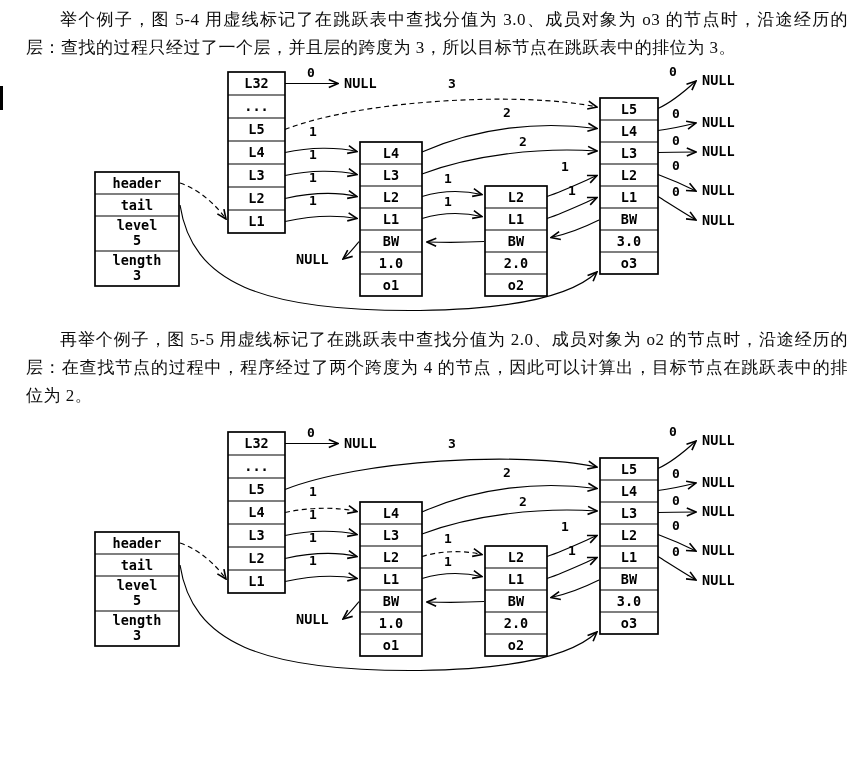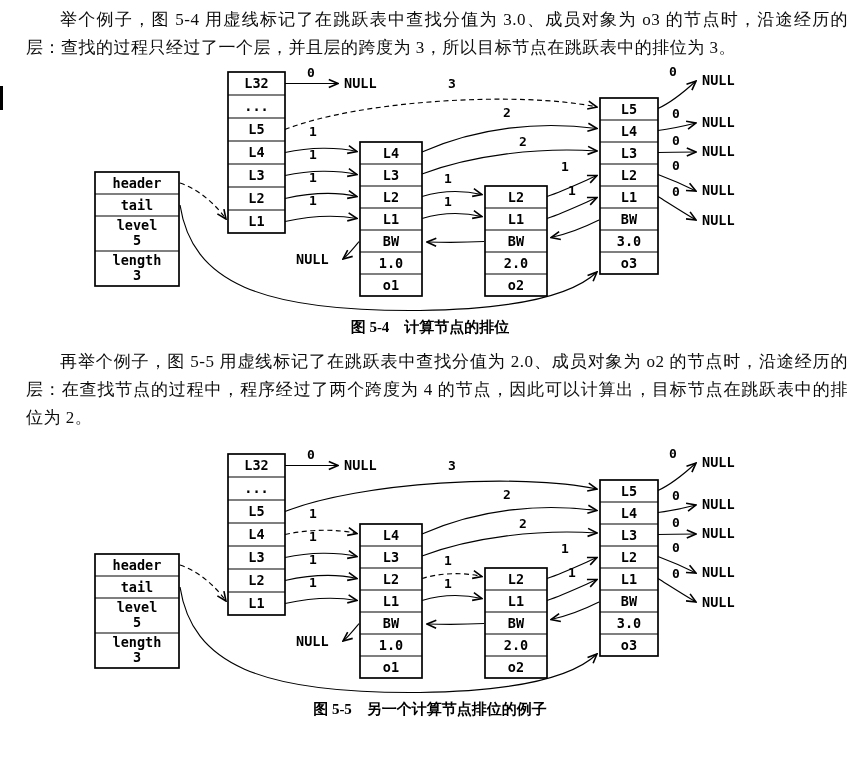--- a/index.html
+++ b/index.html
@@ -157,21 +157,20 @@
       <path d="M658,132.5 C670,140 684,149 696,156" fill="none" stroke="#000" stroke-width="1.15" marker-end="url(#fig1-arr)"></path>
       <text x="676" y="132" text-anchor="middle" class="mono span">0</text>
       <text x="702" y="161" text-anchor="start" class="mono">NULL</text>
       <path d="M599,156 C583,164 567,170 551,173.5" fill="none" stroke="#000" stroke-width="1.15" marker-end="url(#fig1-arr)"></path>
       <path d="M484,177.5 C465,178.5 446,178.5 427,178" fill="none" stroke="#000" stroke-width="1.15" marker-end="url(#fig1-arr)"></path>
       <path d="M359,177.5 C352,186 348,191 343,195" fill="none" stroke="#000" stroke-width="1.15" marker-end="url(#fig1-arr)"></path>
       <text x="296" y="200" text-anchor="start" class="mono">NULL</text>
       <path d="M180,119 C200,126 216,141 226,155" fill="none" stroke="#000" stroke-width="1.15" marker-end="url(#fig1-arr)" stroke-dasharray="5 3.5"></path>
       <path d="M180,141 C192,218 260,248 420,246.5 C525,245 575,229 597,208" fill="none" stroke="#000" stroke-width="1.15" marker-end="url(#fig1-arr)"></path>
     </svg>
-  <div class="fig-caption">图 5-4　计算节点的排位</div>
 
   <p class="para para2">再举个例子，图 5-5 用虚线标记了在跳跃表中查找分值为 2.0、成员对象为 o2 的节点时，沿途经历的层：在查找节点的过程中，程序经过了两个跨度为 4 的节点，因此可以计算出，目标节点在跳跃表中的排位为 2。</p>
 
   <svg id="fig2-svg" class="figure fig2" width="860" height="252" viewBox="0 0 860 252">
       <defs>
         <marker id="fig2-arr" viewBox="0 0 10 9" refX="9" refY="4.5" markerWidth="10" markerHeight="9" orient="auto">
           <path d="M1,1 L9,4.5 L1,8" fill="none" stroke="#000" stroke-width="1.4"></path>
         </marker>
       </defs>
       <g>
@@ -288,14 +287,13 @@
       <path d="M658,132.5 C670,140 684,149 696,156" fill="none" stroke="#000" stroke-width="1.15" marker-end="url(#fig2-arr)"></path>
       <text x="676" y="132" text-anchor="middle" class="mono span">0</text>
       <text x="702" y="161" text-anchor="start" class="mono">NULL</text>
       <path d="M599,156 C583,164 567,170 551,173.5" fill="none" stroke="#000" stroke-width="1.15" marker-end="url(#fig2-arr)"></path>
       <path d="M484,177.5 C465,178.5 446,178.5 427,178" fill="none" stroke="#000" stroke-width="1.15" marker-end="url(#fig2-arr)"></path>
       <path d="M359,177.5 C352,186 348,191 343,195" fill="none" stroke="#000" stroke-width="1.15" marker-end="url(#fig2-arr)"></path>
       <text x="296" y="200" text-anchor="start" class="mono">NULL</text>
       <path d="M180,119 C200,126 216,141 226,155" fill="none" stroke="#000" stroke-width="1.15" marker-end="url(#fig2-arr)" stroke-dasharray="5 3.5"></path>
       <path d="M180,141 C192,218 260,248 420,246.5 C525,245 575,229 597,208" fill="none" stroke="#000" stroke-width="1.15" marker-end="url(#fig2-arr)"></path>
     </svg>
-  <div class="fig-caption">图 5-5　另一个计算节点排位的例子</div>
 </div>
 
 </body></html>

